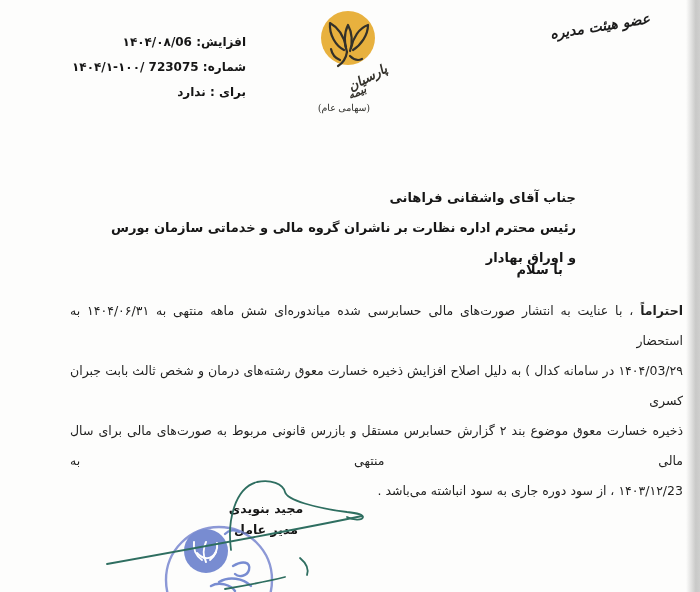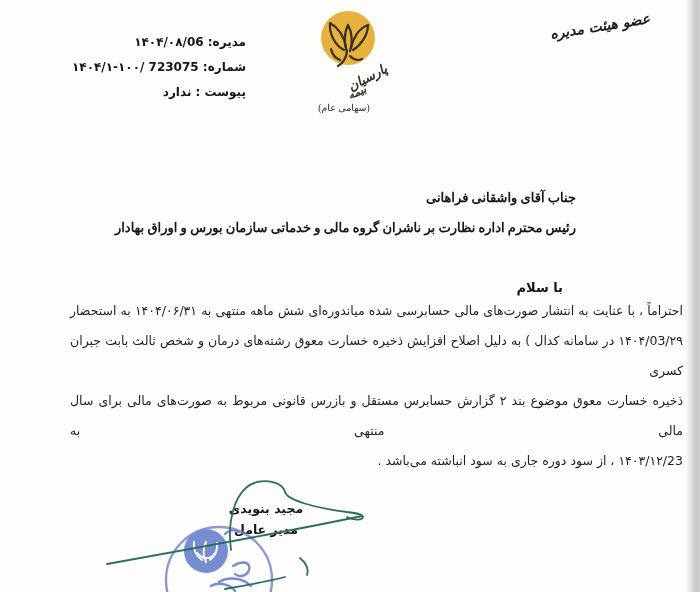--- a/index.html
+++ b/index.html
@@ -39,52 +39,52 @@
     transform:rotate(-24deg);transform-origin:right center;letter-spacing:-1px;
   }
   .logo-sub{position:absolute;top:94px;left:8px;width:76px;font-size:9.5px;color:#2a2a26;text-align:center;font-family:Liberation Serif, serif;}
   
   .board-note{
     position:absolute;top:18px;left:540px;width:120px;
     font-size:14px;font-style:italic;font-weight:bold;color:#1c1c1c;
     transform:rotate(-9deg);text-align:center;letter-spacing:0.5px;
   }
   
-  .recipient{position:absolute;top:183px;right:124px;width:470px;text-align:right;line-height:30px;font-family:Liberation Serif, serif;}
+  .recipient{position:absolute;top:183px;right:124px;width:470px;text-align:right;line-height:30px;}
   .recipient .r-name,.recipient .r-title{font-size:13px;font-weight:bold;color:#161616;}
   
-  .greeting{position:absolute;top:280px;right:137px;font-size:13px;font-weight:bold;color:#161616;}
+  .greeting{position:absolute;top:262px;right:137px;font-size:13px;font-weight:bold;color:#161616;}
   
   .body-text{position:absolute;top:296px;left:70px;width:613px;font-size:12.5px;color:#1f1f1e;}
   .bline{line-height:30px;text-align:justify;text-align-last:justify;}
   .bline.last{text-align-last:right;}
-  .lead{font-weight:normal;}
+  .lead{font-weight:bold;}
   
   .sig-block{position:absolute;top:498px;left:214px;width:104px;text-align:center;line-height:21px;}
   .sig-block div{font-size:12.5px;font-weight:bold;color:#161616;}
   .stamp-svg,.scrawl-svg{position:absolute;pointer-events:none;}
   .stamp-svg{top:520px;left:155px;}
   .scrawl-svg{top:470px;left:85px;}
 </style>
 </head>
 <body>
 
 <div class="page">
 
   <div class="meta">
     <div class="row">
-      <span>مدیره:</span>
+      <span>افزایش:</span>
       <span class="ltr">۱۴۰۴/۰۸/06</span>
     </div>
     <div class="row">
       <span>شماره:</span>
       <span class="ltr">۱۴۰۴/۱-۱۰۰/ 723075</span>
     </div>
     <div class="row">
-      <span>پیوست :</span>
+      <span>برای :</span>
       <span>ندارد</span>
     </div>
   </div>
 
   <div class="logo">
     <svg width="92" height="92" viewBox="0 0 92 92">
       <circle cx="50" cy="30" r="27" fill="#E8B13E"></circle>
       <g fill="none" stroke="#33312a" stroke-width="2.2" stroke-linecap="round" stroke-linejoin="round">
         <path d="M49,44 C46,36 46,25 50,17 C54,24 55,35 52,43"></path>
         <path d="M46,42 C38,38 31,27 32,15 C41,20 46,29 48,39"></path>

